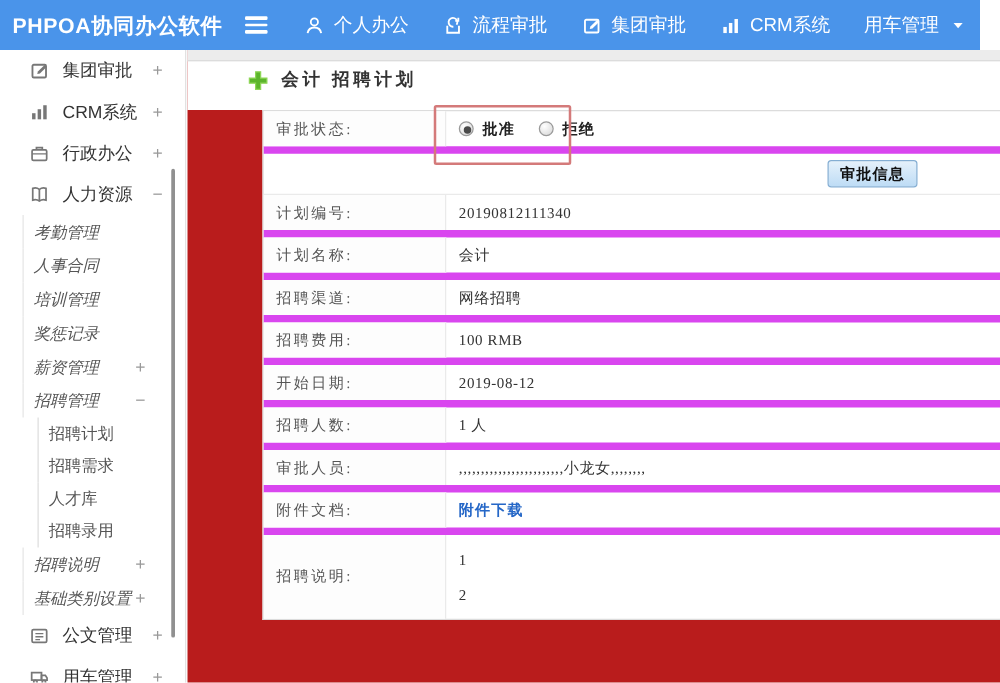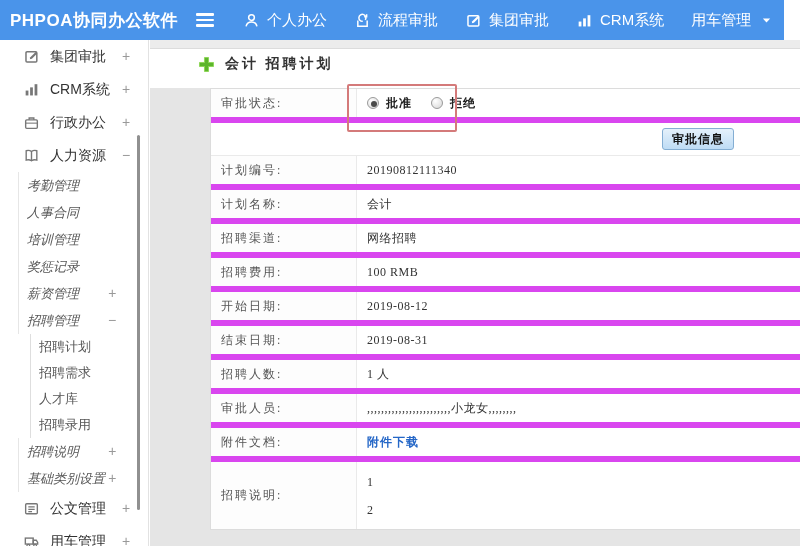--- a/index.html
+++ b/index.html
@@ -34,21 +34,21 @@
   .s1 { height:33px; line-height:33px; padding-left:50px; font-size:14px; color:#333; }
   .s1 .icon { position:absolute; left:23px; top:8px; width:17px; height:17px; color:#777; }
   .s2 { height:27px; line-height:27px; font-size:13px; color:#555; margin-left:18px; border-left:1px solid #e6e6e6; padding-left:8px;font-style:italic; }
   .s3 { height:26px; line-height:26px; font-size:13px; color:#555; margin-left:30px; border-left:1px solid #dedede; padding-left:8px; }
   .expand { position:absolute; top:0; color:#999; font-size:14px; }
   .s1 .expand { left:122px; }
   .s2 .expand { left:89px; }
   .scroll-thumb { position:absolute; left:137px; top:95px; width:3px; height:375px; background:#909090; border-radius:2px; cursor:pointer; }
 
   
-  .main { position:absolute; left:150px; top:40px; right:0; bottom:0; background:#e5e5e5; }
+  .main { position:absolute; left:150px; top:40px; right:0; bottom:0; background:#b91c1c; }
   .head-zone { position:absolute; top:0; left:0; right:0; height:48px; background:#fff; }
   .top-strip { position:absolute; top:0; left:0; right:0; height:9px; background:#ececec; border-bottom:1px solid #dcdcdc; }
   .title-row { position:absolute; top:15px; left:48px; display:flex; align-items:center; }
   .plus-icon { width:17px; height:17px; margin-right:10px; }
   .page-title { font-size:14px; font-weight:bold; color:#333; letter-spacing:3px;
     font-family:"Liberation Serif","DejaVu Serif",serif; }
 
   .form-table {
     position:absolute; left:60px; top:48px; right:0; background:#fff;
     border:1px solid #dcdcdc; border-right:none;
@@ -258,26 +258,20 @@
           <span>100 RMB</span>
         </div>
       </div>
       <div class="trow">
         <div class="tlabel">开始日期:</div>
         <div class="tvalue">
           <span>2019-08-12</span>
         </div>
       </div>
       <div class="trow">
-        <div class="tlabel">结束日期:</div>
-        <div class="tvalue">
-          <span>2019-08-31</span>
-        </div>
-      </div>
-      <div class="trow">
         <div class="tlabel">招聘人数:</div>
         <div class="tvalue">
           <span>1 人</span>
         </div>
       </div>
       <div class="trow">
         <div class="tlabel">审批人员:</div>
         <div class="tvalue">
           <span>,,,,,,,,,,,,,,,,,,,,,,,,小龙女,,,,,,,,</span>
         </div>

